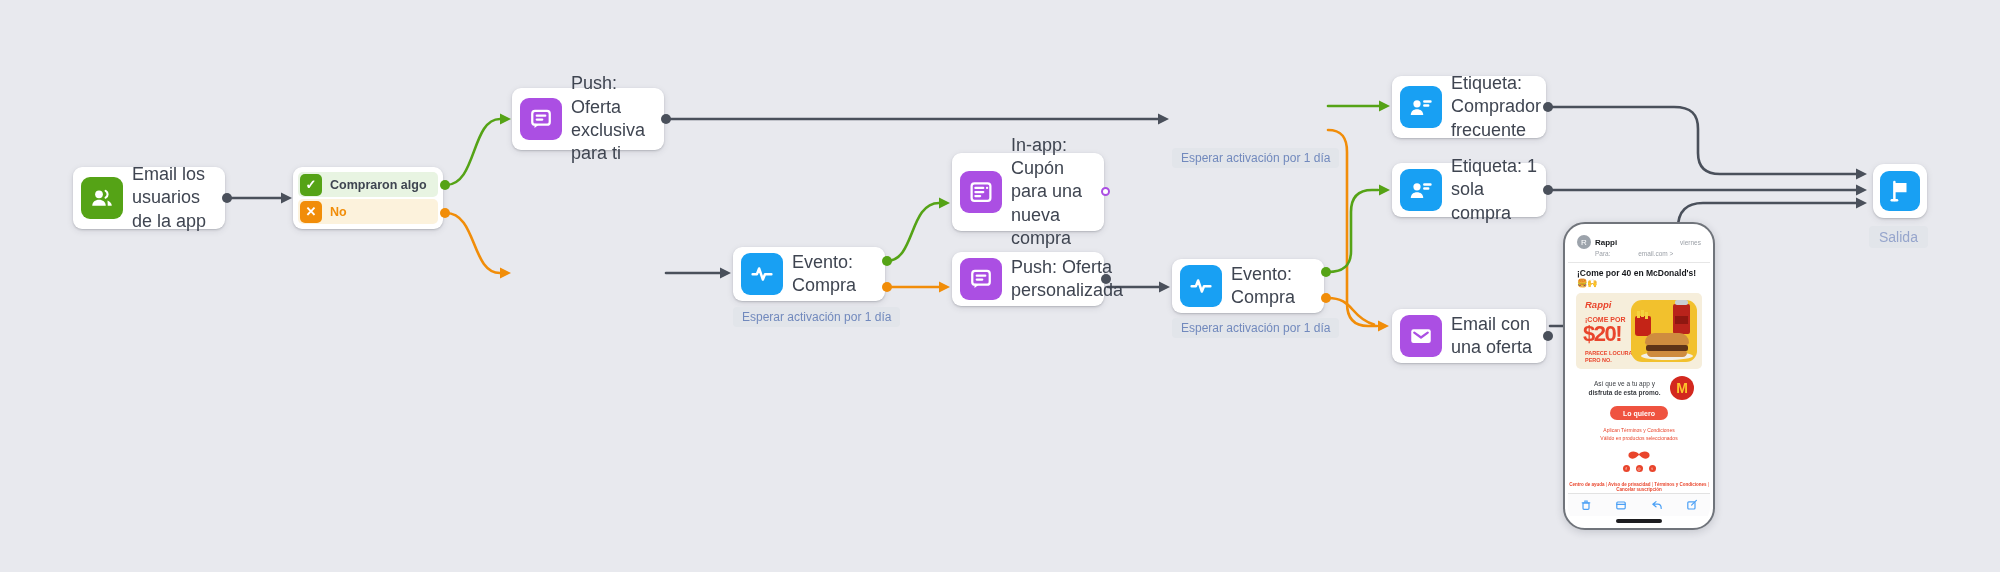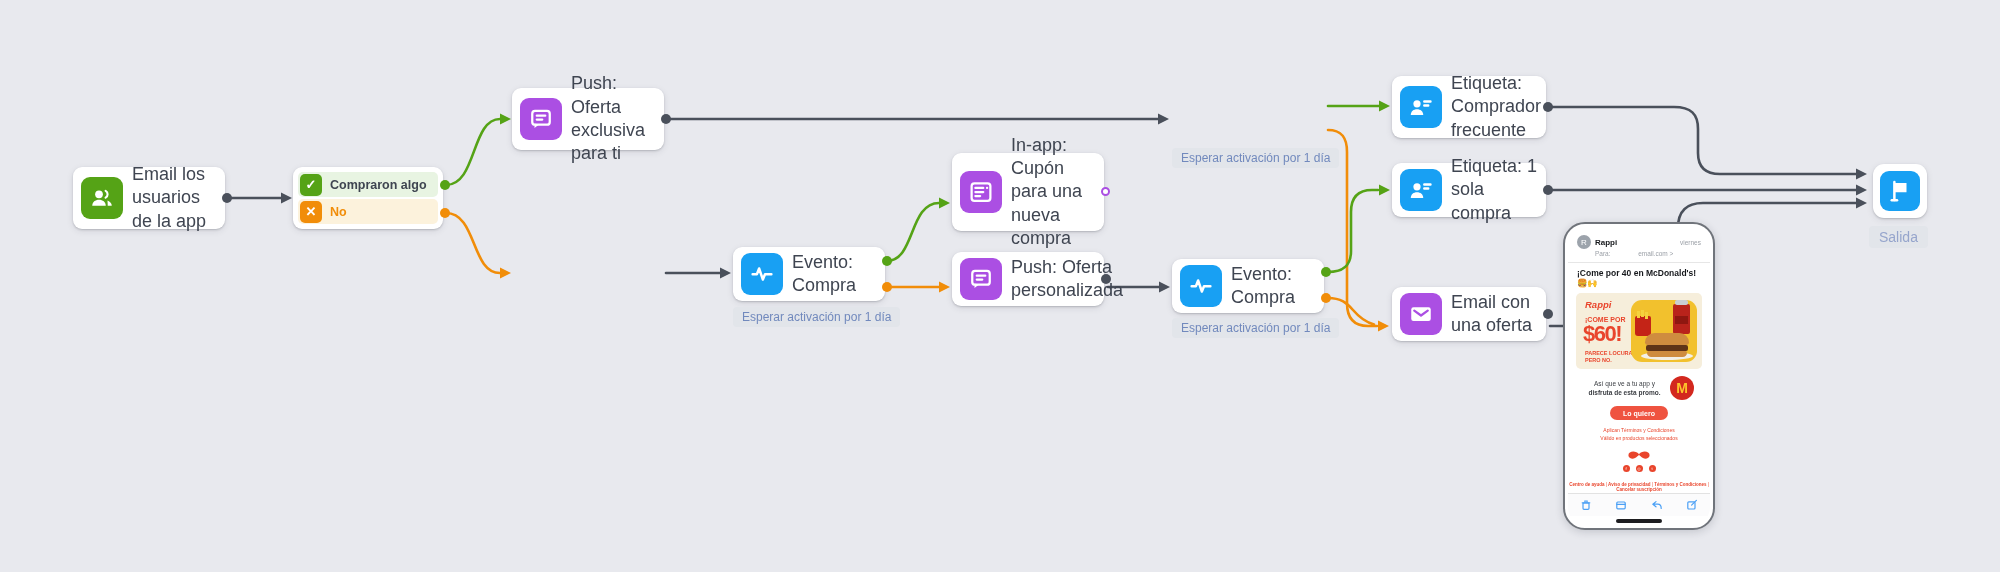--- a/index.html
+++ b/index.html
@@ -262,21 +262,21 @@
       <svg viewBox="0 0 24 24">
           <circle cx="8.8" cy="9.4" r="2.9" fill="#fff"></circle>
       <path d="M3.8 18.4c0-3 2.2-4.7 5-4.7s5 1.7 5 4.7z" fill="#fff"></path>
       <path d="M14.6 7.6h5M14.6 10.8h3.2" stroke="#fff" stroke-width="1.9" stroke-linecap="round"></path>
         </svg>
     </span>
     <div class="nlabel">Etiqueta: 1 sola compra</div>
     <span class="port p-dark p-center"></span>
   </div>
 
-  <div class="node" style="left:1392px;top:287px;width:154px;height:54px">
+  <div class="node" style="left:1392px;top:309px;width:154px;height:54px">
     <span class="nicon bg-purple" style="color:var(--c-purple)">
       <svg viewBox="0 0 24 24">
           <rect x="4.2" y="6.5" width="15.6" height="11" rx="1.8" fill="#fff"></rect>
       <path d="M6.6 9.3l5.4 3.9 5.4-3.9" fill="none" stroke="currentColor" stroke-width="1.8" stroke-linecap="round" stroke-linejoin="round"></path>
         </svg>
     </span>
     <div class="nlabel">Email con una oferta</div>
     <span class="port p-dark p-center"></span>
   </div>
 
@@ -301,21 +301,21 @@
         </div>
         <div class="mh-row2">
           <span class="mto">Para:</span>
           <span class="mto-val">email.com &gt;</span>
         </div>
       </div>
       <div class="subject">¡Come por 40 en McDonald's!🍔🙌</div>
       <div class="promo">
         <span class="rappi-script">Rappi</span>
         <span class="come-por">¡COME POR</span>
-        <span class="price">$60!</span>
+        <span class="price">$20!</span>
         <span class="locura">
           <span>PARECE LOCURA,</span><br><span>PERO NO.</span>
         </span>
         <span class="food">
           <span class="cup"></span>
           <span class="fries"></span>
           <span class="plate"></span>
           <span class="burger">
             <span class="bun-top"></span>
               <span class="patty"></span>

